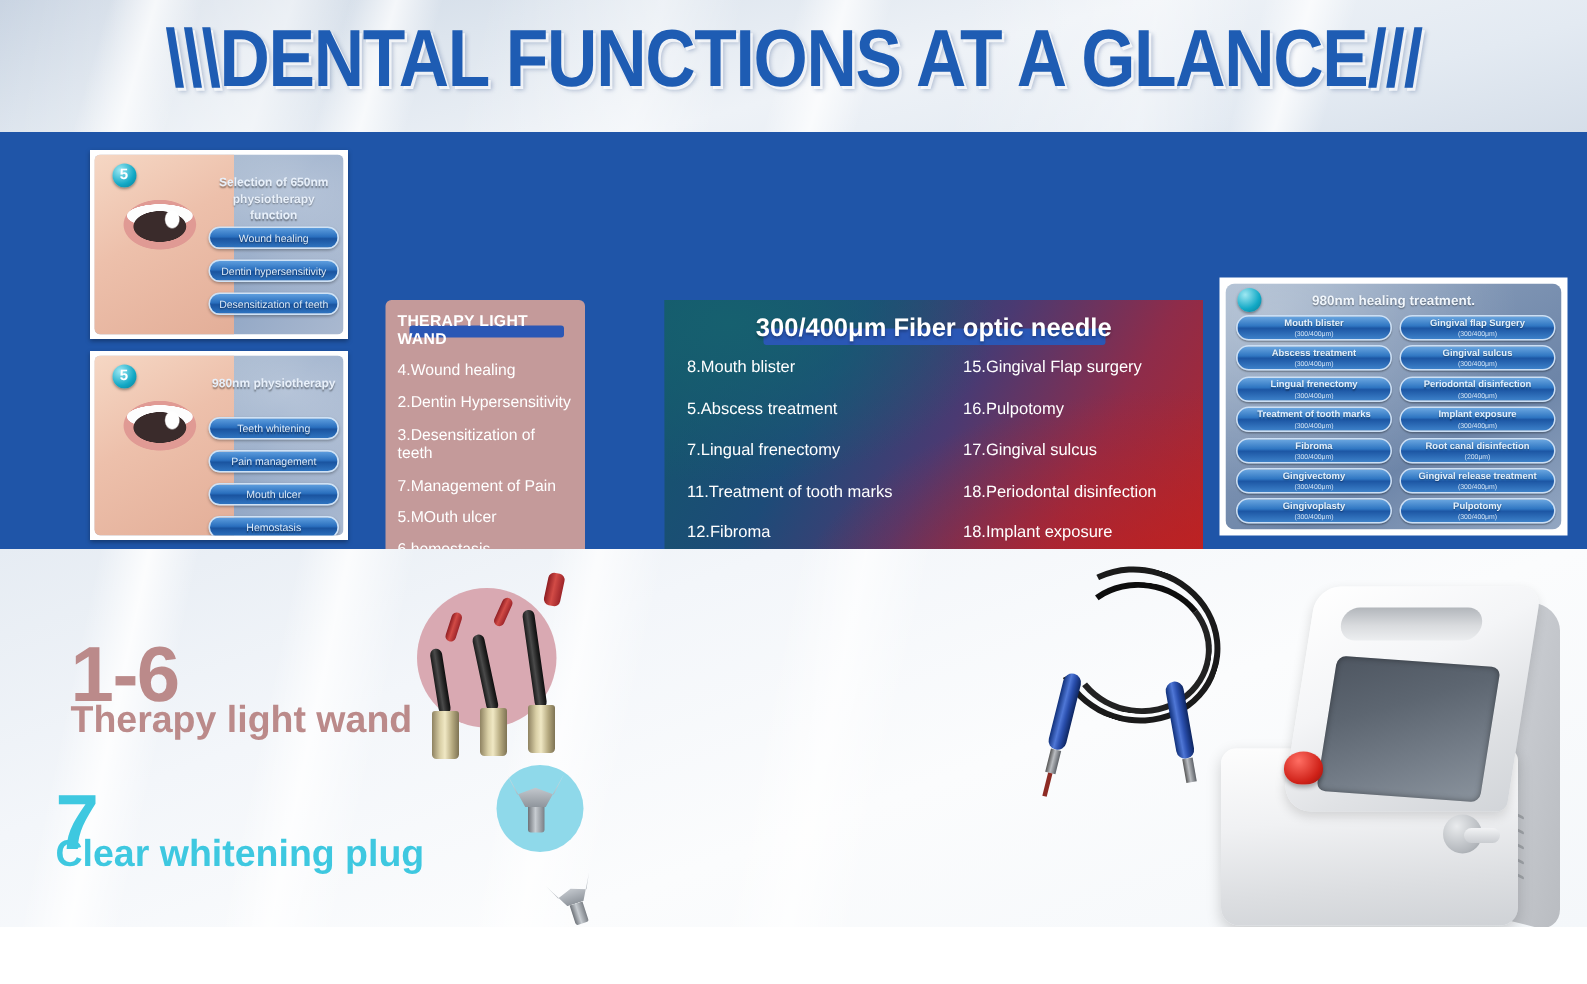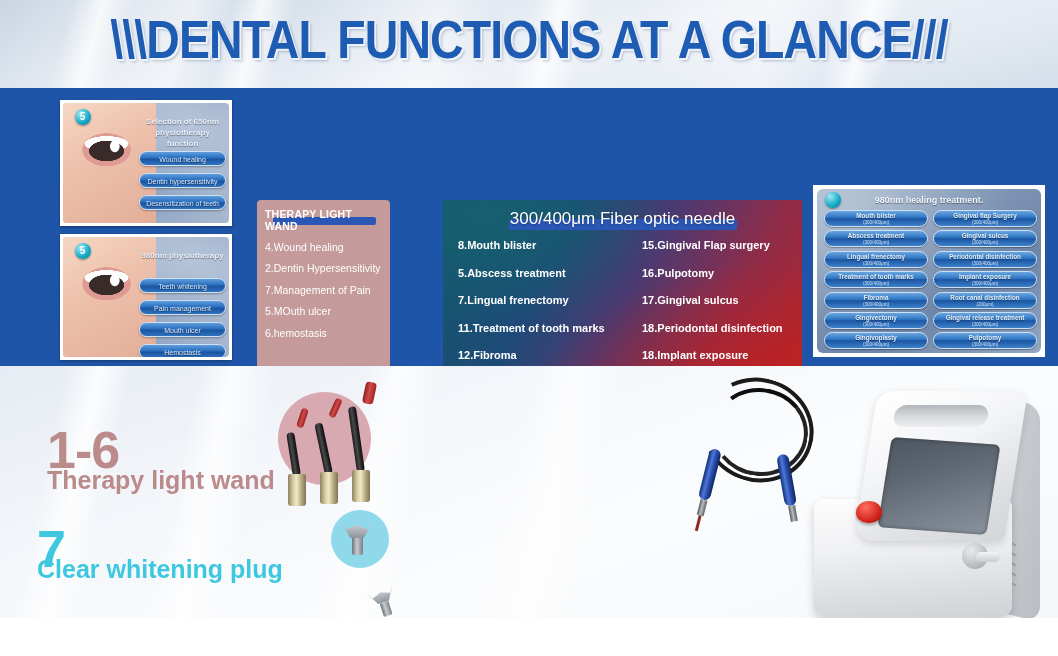--- a/index.html
+++ b/index.html
@@ -132,30 +132,30 @@
   #fiber-panel {
     position:absolute; left:443px; top:112px; width:359px; height:247px;
     background:
       radial-gradient(ellipse 90% 80% at 12% 6%, #16606f 0%, rgba(22,96,111,0) 55%),
       radial-gradient(ellipse 120% 110% at 96% 92%, #c41f1c 0%, rgba(196,31,28,0) 62%),
       linear-gradient(118deg,#13576a 0%, #1d4b78 28%, #4a3a72 48%, #8e2c4a 70%, #c02420 100%);
     color:#ffffff; overflow:hidden;
   }
   #fiber-title {
     position:relative; text-align:center; margin-top:9px;
-    font-size:17px; font-weight:normal; z-index:2; text-shadow:0 1px 2px rgba(0,0,0,.3);
+    font-size:17px; font-weight:bold; z-index:2; text-shadow:0 1px 2px rgba(0,0,0,.3);
   }
   #fiber-title::before {
     content:""; position:absolute; left:50%; transform:translateX(-50%);
     top:10px; width:228px; height:11px; background:#2a57b5; z-index:-1; border-radius:2px;
   }
   .fiber-col { position:absolute; top:40px; font-size:11px; line-height:1; }
   #fiber-col-a { left:15px; width:160px; }
   #fiber-col-b { left:199px; width:180px; }
-  .fiber-item { margin-bottom:16.5px; white-space:nowrap;font-weight:bold; }
+  .fiber-item { margin-bottom:16.5px; white-space:nowrap; }
   #root-canal-bar {
     position:absolute; left:159px; bottom:8px; width:234px; height:26px;
     background:#e4dcae; border-radius:2px;
   }
   #root-canal-label {
     position:absolute; left:90px; top:5px;
     font-size:11.5px; color:#f4efe0; font-weight:normal; white-space:nowrap;
     text-shadow:0 1px 1px rgba(0,0,0,.2);
   }
   #um200-badge {
@@ -358,20 +358,21 @@
         <span class="pill">Mouth ulcer</span>
         <span class="pill">Hemostasis</span>
       </div>
     </div>
   </div>
 
   <div id="wand-panel">
     <h3>THERAPY LIGHT WAND</h3>
     <div class="wand-item">4.Wound healing</div>
     <div class="wand-item">2.Dentin Hypersensitivity</div>
+    <div class="wand-item">3.Desensitization of teeth</div>
     <div class="wand-item">7.Management of Pain</div>
     <div class="wand-item">5.MOuth ulcer</div>
     <div class="wand-item">6.hemostasis</div>
   </div>
 
   <div id="whitening-strip">
     <div class="w-text">7.Teeth whitening (with whitening agent)</div>
     <div id="whitening-badge">Clear whitening plug</div>
   </div>
 

